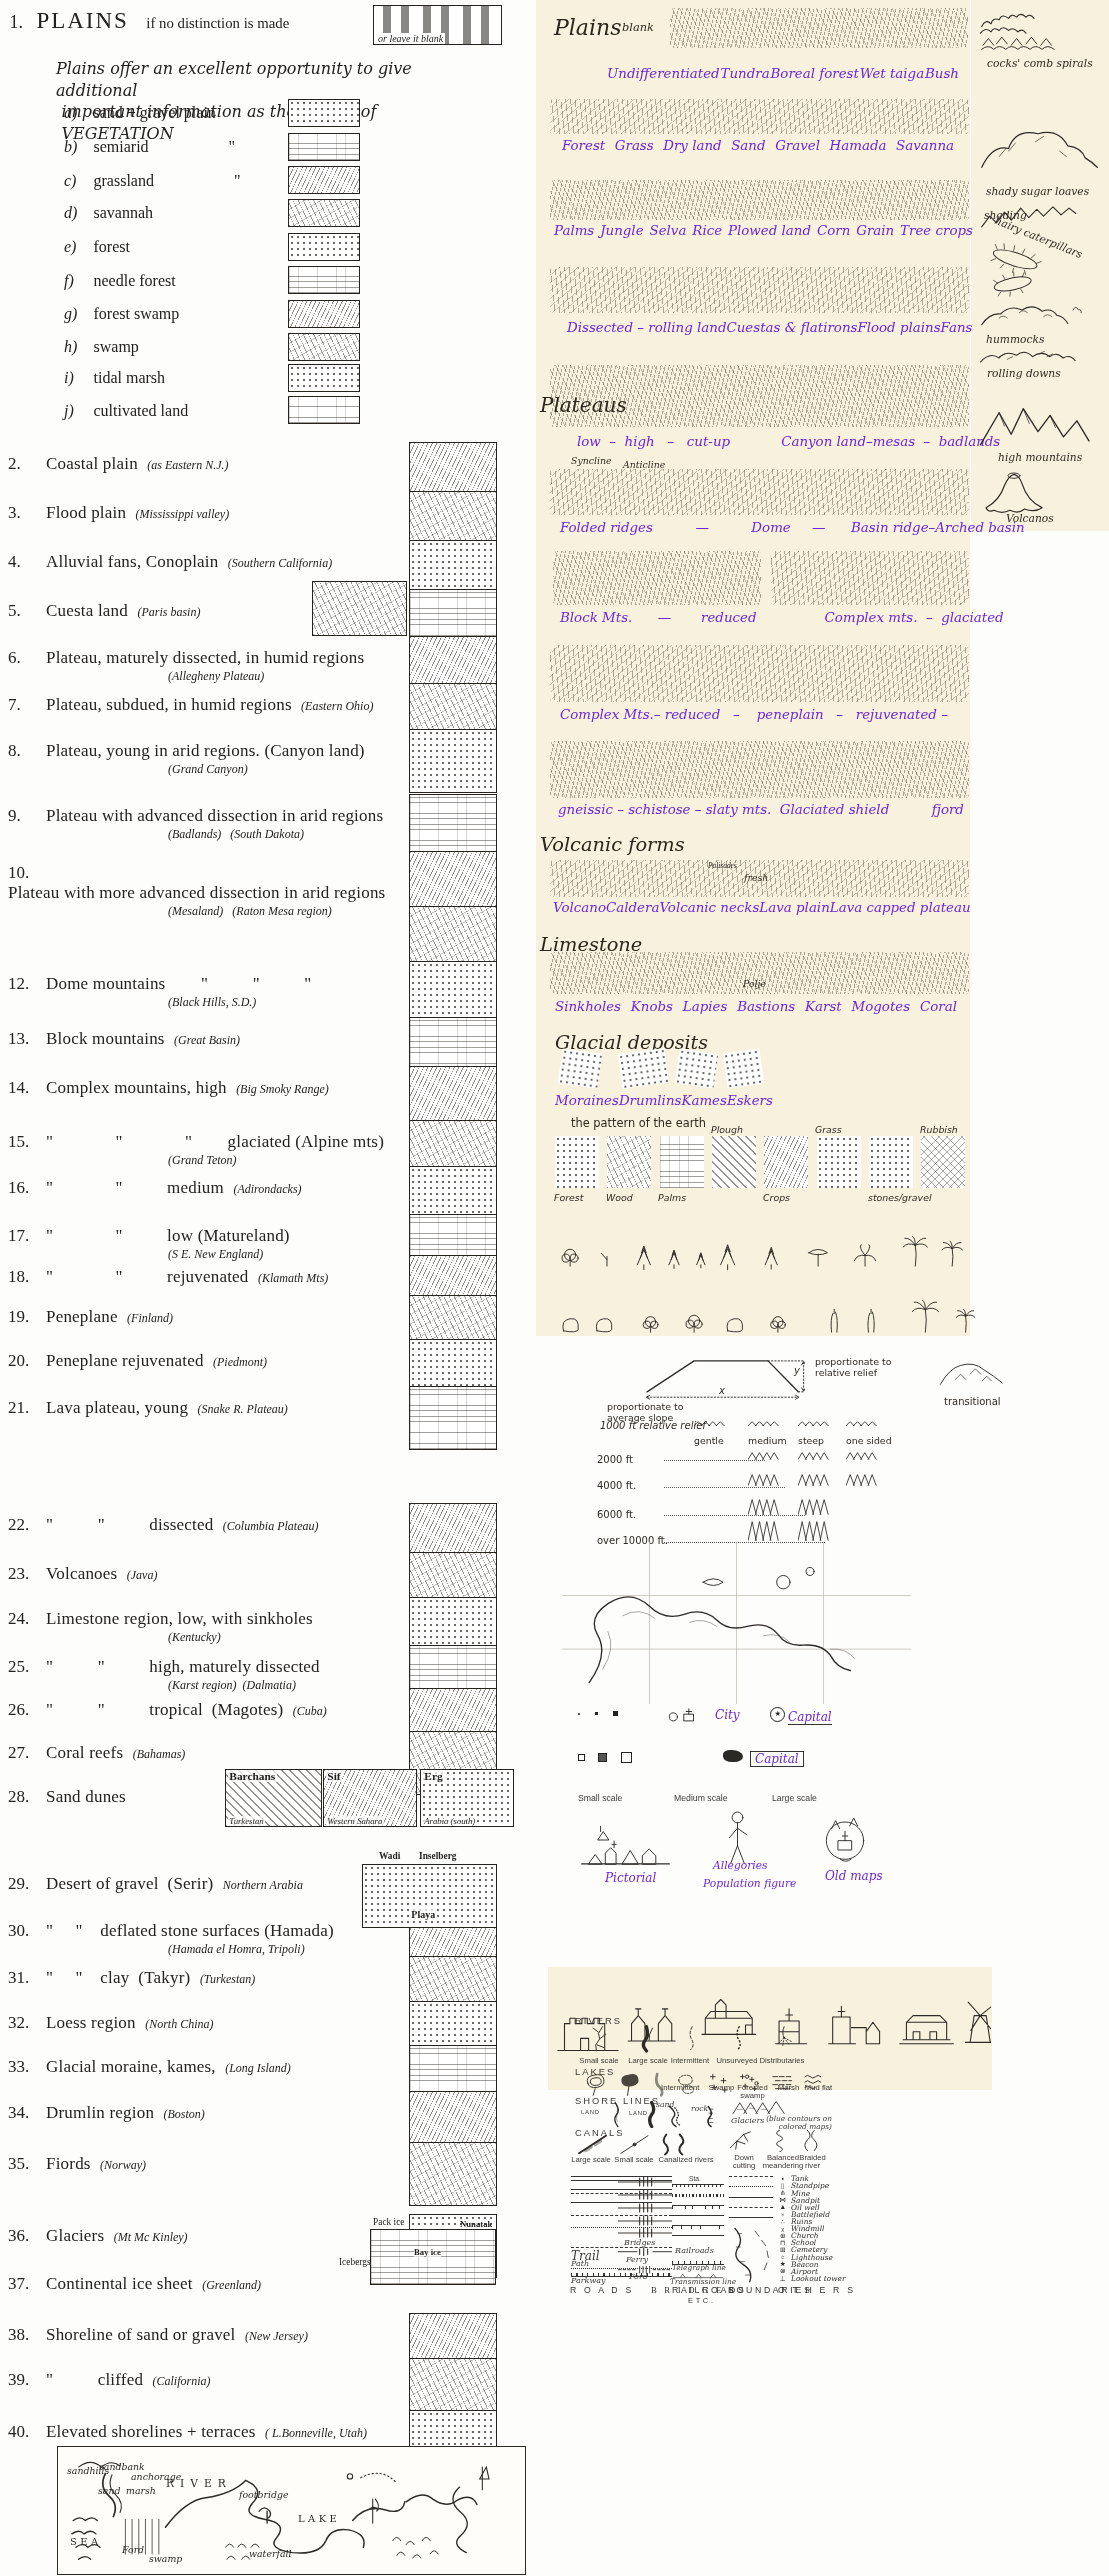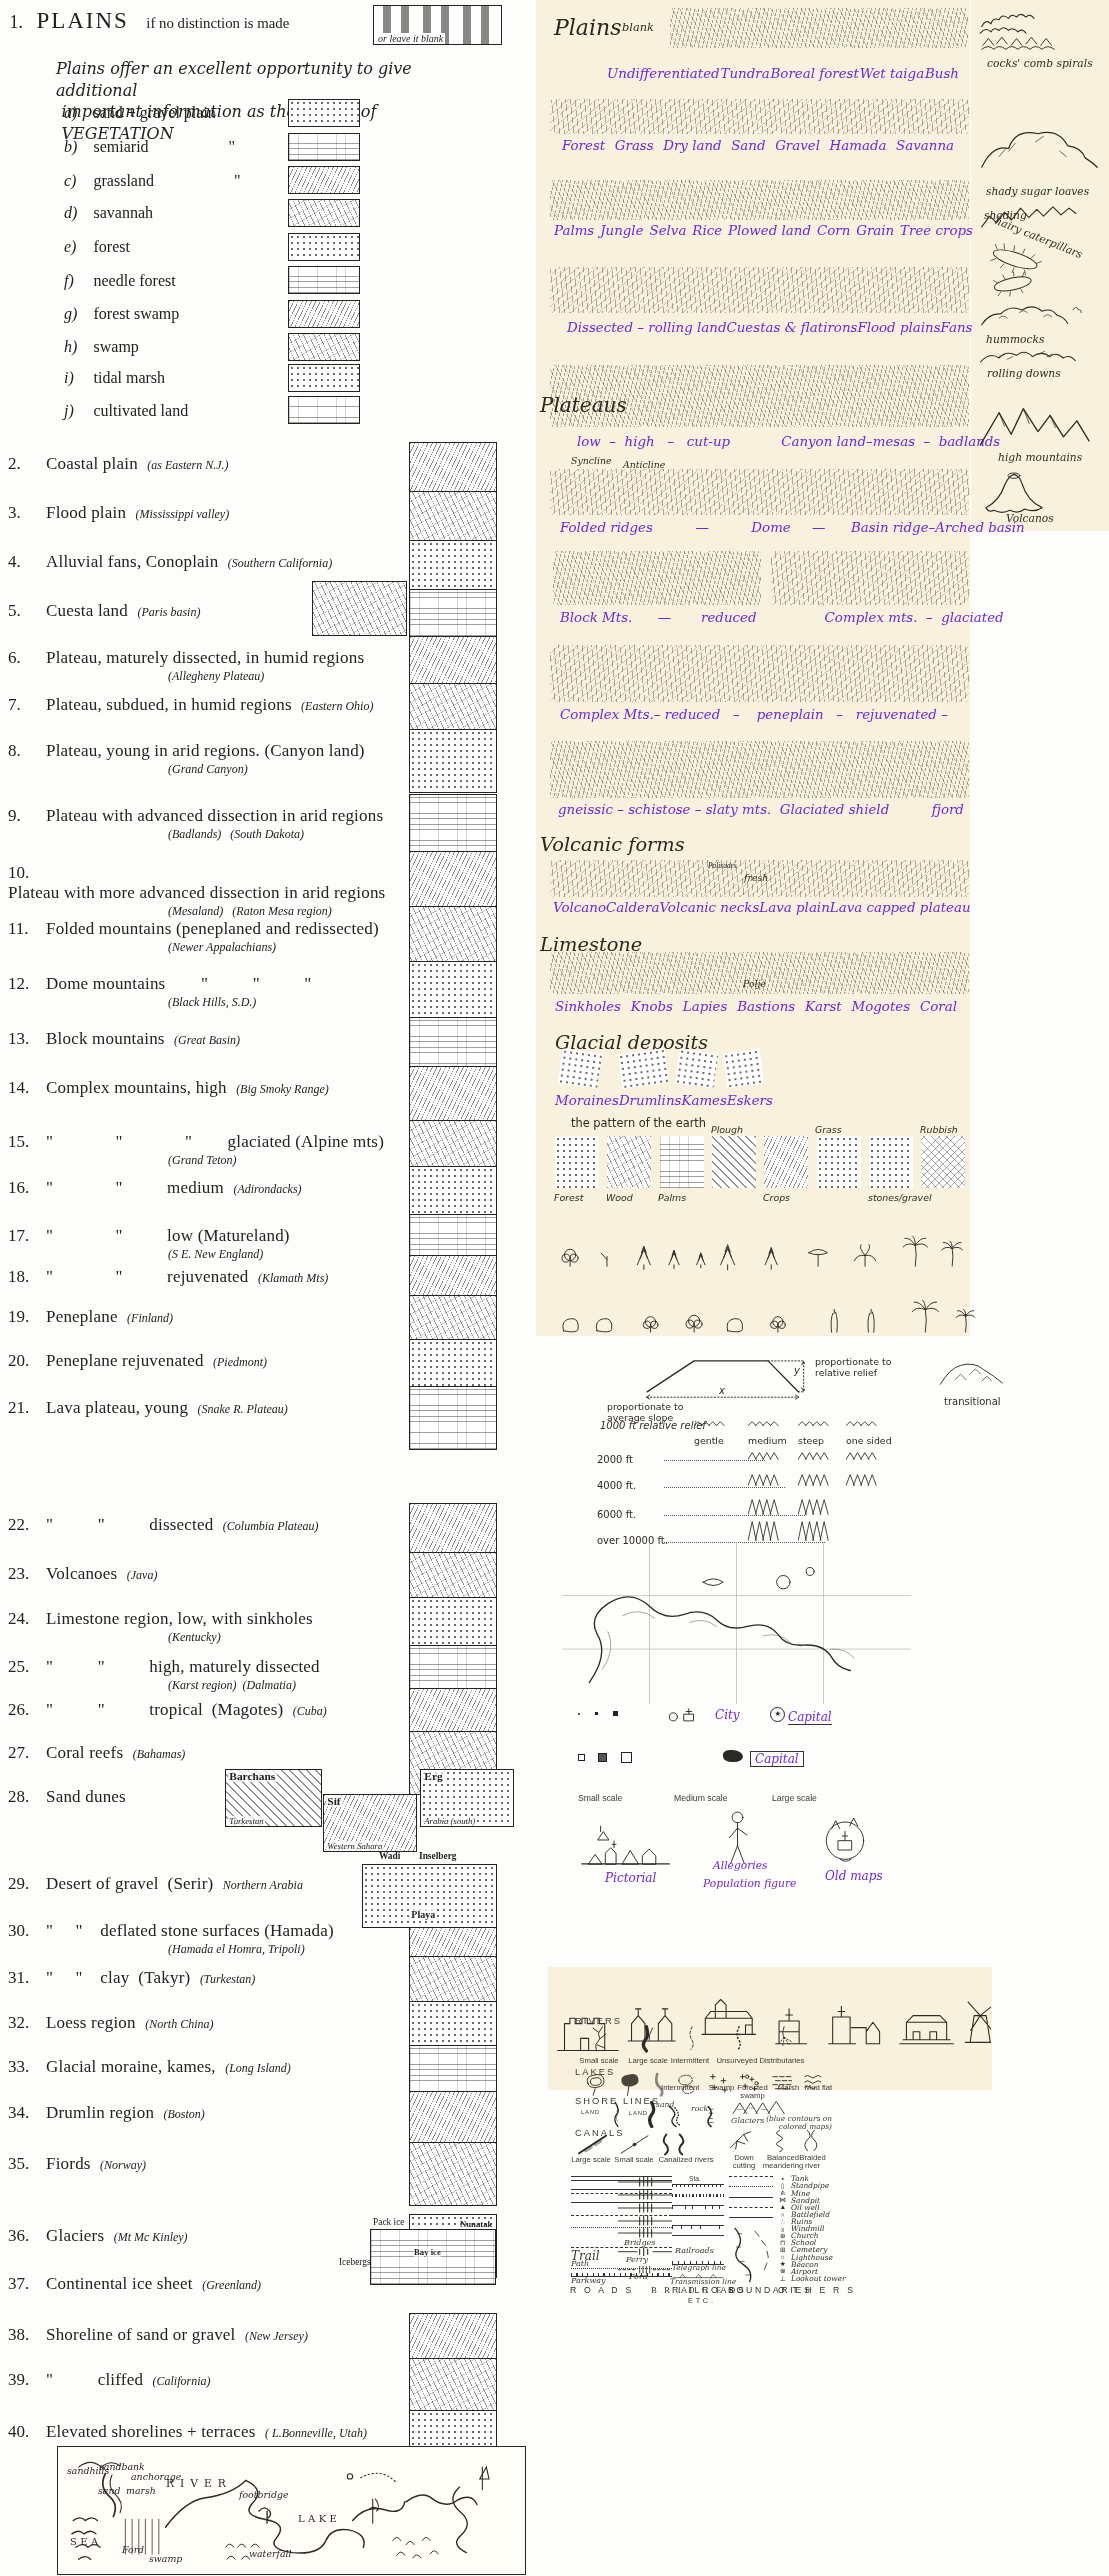--- a/index.html
+++ b/index.html
@@ -103,21 +103,20 @@
     <div style="position: absolute; left: 8px; top: 648px; width: 402px;"><span class="num">6.</span><span class="lbl">Plateau, maturely dissected, in humid regions</span><div class="loc2">(Allegheny Plateau)</div></div>
     <div class="thumb pat0" style="position: absolute; left: 409px; top: 636px; width: 88px; height: 64px;"></div>
     <div style="position: absolute; left: 8px; top: 695px; width: 402px;"><span class="num">7.</span><span class="lbl">Plateau, subdued, in humid regions</span><span class="loc">(Eastern Ohio)</span></div>
     <div class="thumb pat1" style="position: absolute; left: 409px; top: 683px; width: 88px; height: 64px;"></div>
     <div style="position: absolute; left: 8px; top: 741px; width: 402px;"><span class="num">8.</span><span class="lbl">Plateau, young in arid regions. (Canyon land)</span><div class="loc2">(Grand Canyon)</div></div>
     <div class="thumb pat2" style="position: absolute; left: 409px; top: 729px; width: 88px; height: 64px;"></div>
     <div style="position: absolute; left: 8px; top: 806px; width: 402px;"><span class="num">9.</span><span class="lbl">Plateau with advanced dissection in arid regions</span><div class="loc2">(Badlands)   (South Dakota)</div></div>
     <div class="thumb pat3" style="position: absolute; left: 409px; top: 794px; width: 88px; height: 64px;"></div>
     <div style="position: absolute; left: 8px; top: 863px; width: 402px;"><span class="num">10.</span><span class="lbl">Plateau with more advanced dissection in arid regions</span><div class="loc2">(Mesaland)   (Raton Mesa region)</div></div>
     <div class="thumb pat0" style="position: absolute; left: 409px; top: 851px; width: 88px; height: 64px;"></div>
-    <div style="position: absolute; left: 8px; top: 919px; width: 402px;"><span class="num">11.</span><span class="lbl">Folded mountains (peneplaned and redissected)</span><div class="loc2">(Newer Appalachians)</div></div>
     <div class="thumb pat1" style="position: absolute; left: 409px; top: 906px; width: 88px; height: 64px;"></div>
     <div style="position: absolute; left: 8px; top: 974px; width: 402px;"><span class="num">12.</span><span class="lbl">Dome mountains        "          "          "</span><div class="loc2">(Black Hills, S.D.)</div></div>
     <div class="thumb pat2" style="position: absolute; left: 409px; top: 961px; width: 88px; height: 64px;"></div>
     <div style="position: absolute; left: 8px; top: 1029px; width: 402px;"><span class="num">13.</span><span class="lbl">Block mountains</span><span class="loc">(Great Basin)</span></div>
     <div class="thumb pat3" style="position: absolute; left: 409px; top: 1017px; width: 88px; height: 64px;"></div>
     <div style="position: absolute; left: 8px; top: 1078px; width: 402px;"><span class="num">14.</span><span class="lbl">Complex mountains, high</span><span class="loc">(Big Smoky Range)</span></div>
     <div class="thumb pat0" style="position: absolute; left: 409px; top: 1066px; width: 88px; height: 64px;"></div>
     <div style="position: absolute; left: 8px; top: 1132px; width: 402px;"><span class="num">15.</span><span class="lbl">"              "              "        glaciated (Alpine mts)</span><div class="loc2">(Grand Teton)</div></div>
     <div class="thumb pat1" style="position: absolute; left: 409px; top: 1120px; width: 88px; height: 64px;"></div>
     <div style="position: absolute; left: 8px; top: 1178px; width: 402px;"><span class="num">16.</span><span class="lbl">"              "          medium</span><span class="loc">(Adirondacks)</span></div>
@@ -164,21 +163,21 @@
     <div style="position: absolute; left: 8px; top: 2325px; width: 402px;"><span class="num">38.</span><span class="lbl">Shoreline of sand or gravel</span><span class="loc">(New Jersey)</span></div>
     <div class="thumb pat0" style="position: absolute; left: 409px; top: 2313px; width: 88px; height: 64px;"></div>
     <div style="position: absolute; left: 8px; top: 2370px; width: 402px;"><span class="num">39.</span><span class="lbl">"          cliffed</span><span class="loc">(California)</span></div>
     <div class="thumb pat1" style="position: absolute; left: 409px; top: 2358px; width: 88px; height: 64px;"></div>
     <div style="position: absolute; left: 8px; top: 2422px; width: 402px;"><span class="num">40.</span><span class="lbl">Elevated shorelines + terraces</span><span class="loc">( L.Bonneville, Utah)</span></div>
     <div class="thumb pat2" style="position: absolute; left: 409px; top: 2410px; width: 88px; height: 64px;"></div>
     <div class="thumb patD" style="position: absolute; left: 225px; top: 1769px; width: 97px; height: 58px;">
       <span style="position:absolute;left:2px;top:0;font-size:11.4px;font-weight:bold;background:rgba(255,255,255,.75);padding:0 1.3px;">Barchans</span>
   <span style="position:absolute;left:2px;bottom:0;font-size:8.7px;font-style:italic;background:rgba(255,255,255,.75);padding:0 1.3px;">Turkestan</span>
     </div>
-    <div class="thumb pat0" style="position: absolute; left: 323px; top: 1769px; width: 94px; height: 58px; margin-top: 25px;">
+    <div class="thumb pat0" style="position: absolute; left: 323px; top: 1769px; width: 94px; height: 58px;">
       <span style="position:absolute;left:2px;top:0;font-size:11.4px;font-weight:bold;background:rgba(255,255,255,.75);padding:0 1.3px;">Sif</span>
   <span style="position:absolute;left:2px;bottom:0;font-size:8.7px;font-style:italic;background:rgba(255,255,255,.75);padding:0 1.3px;">Western Sahara</span>
     </div>
     <div class="thumb pat2" style="position: absolute; left: 420px; top: 1769px; width: 94px; height: 58px;">
       <span style="position:absolute;left:2px;top:0;font-size:11.4px;font-weight:bold;background:rgba(255,255,255,.75);padding:0 1.3px;">Erg</span>
   <span style="position:absolute;left:2px;bottom:0;font-size:8.7px;font-style:italic;background:rgba(255,255,255,.75);padding:0 1.3px;">Arabia (south)</span>
     </div>
     <div style="position: absolute; left: 379px; top: 1851px; font-size: 9.4px; font-weight: bold;">Wadi</div>
     <div style="position: absolute; left: 419px; top: 1851px; font-size: 9.4px; font-weight: bold;">Inselberg</div>
     <div class="thumb pat2" style="position: absolute; left: 362px; top: 1864px; width: 135px; height: 64px;">

